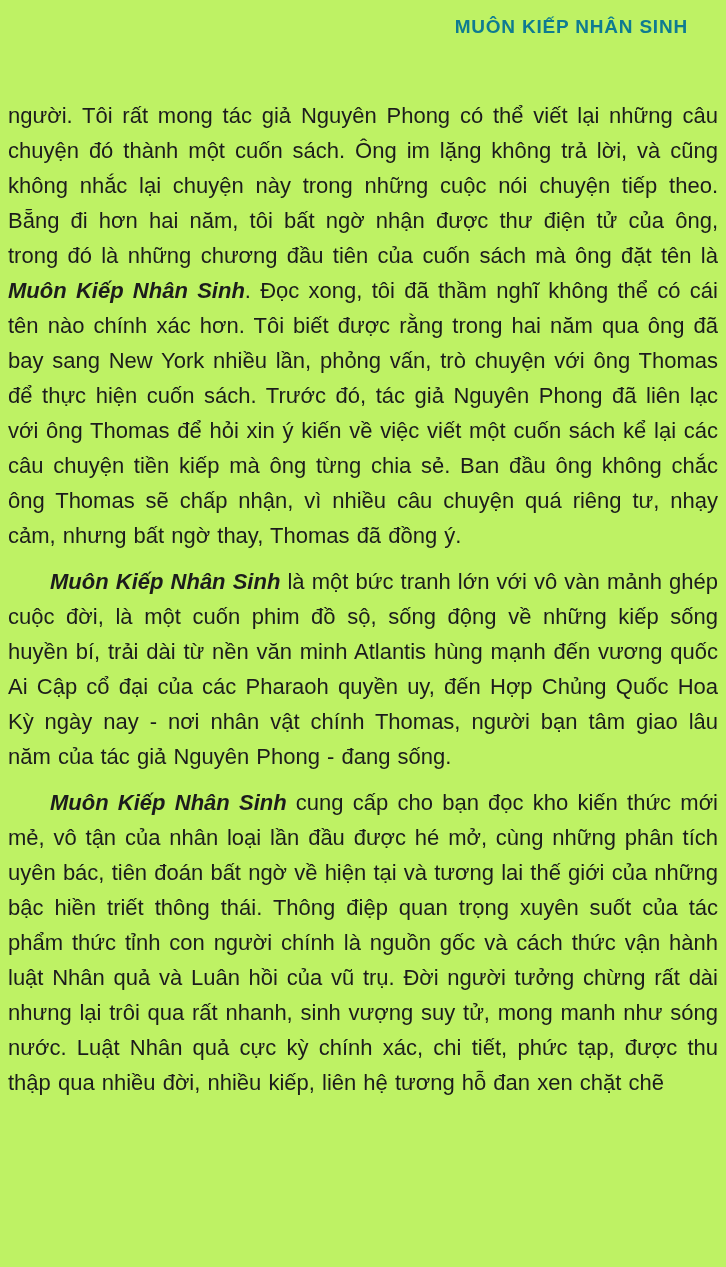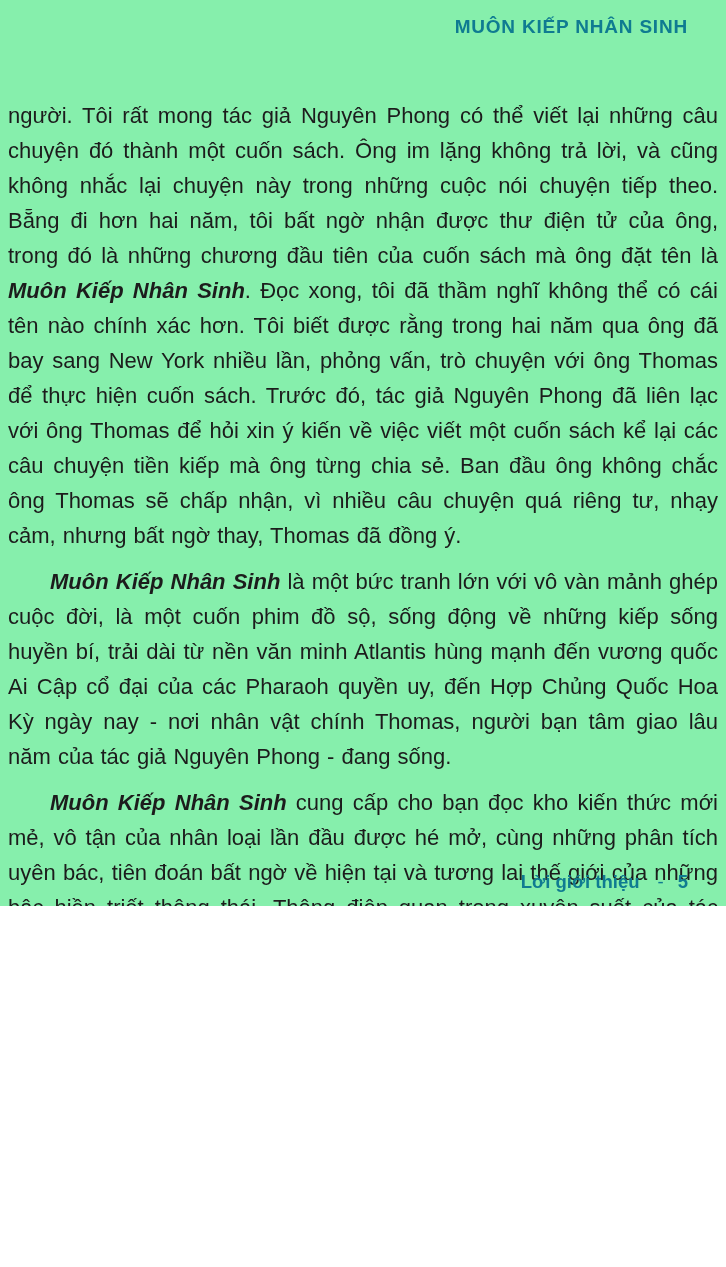--- a/index.html
+++ b/index.html
@@ -1,23 +1,23 @@
 <!DOCTYPE html>
 <html><head>
   <meta charset="utf-8">
   <style>
     * { box-sizing: border-box; }
     html, body { margin: 0; padding: 0; }
     body { background: #ffffff; }
 
     .page {
       width: 726px;
-      height: 906px;
+      height: 1267px;
       position: relative;
-      background: #86efac;
+      background: #bef264;
       overflow: hidden;
     }
 
     .header {
       position: absolute;
       top: 16px;
       left: 0;
       right: 38px;
       text-align: right;
       font-family: "Liberation Sans", sans-serif;
@@ -69,17 +69,14 @@
   <div class="content">
 
     <p class="para"><span>người. Tôi rất mong tác giả Nguyên Phong có thể viết lại những câu chuyện đó thành một cuốn sách. Ông im lặng không trả lời, và cũng không nhắc lại chuyện này trong những cuộc nói chuyện tiếp theo. Bẵng đi hơn hai năm, tôi bất ngờ nhận được thư điện tử của ông, trong đó là những chương đầu tiên của cuốn sách mà ông đặt tên là </span><span class="emph">Muôn Kiếp Nhân Sinh</span><span>. Đọc xong, tôi đã thầm nghĩ không thể có cái tên nào chính xác hơn. Tôi biết được rằng trong hai năm qua ông đã bay sang New York nhiều lần, phỏng vấn, trò chuyện với ông Thomas để thực hiện cuốn sách. Trước đó, tác giả Nguyên Phong đã liên lạc với ông Thomas để hỏi xin ý kiến về việc viết một cuốn sách kể lại các câu chuyện tiền kiếp mà ông từng chia sẻ. Ban đầu ông không chắc ông Thomas sẽ chấp nhận, vì nhiều câu chuyện quá riêng tư, nhạy cảm, nhưng bất ngờ thay, Thomas đã đồng ý.</span></p>
 
     <p class="para indent"><span class="emph">Muôn Kiếp Nhân Sinh</span><span> là một bức tranh lớn với vô vàn mảnh ghép cuộc đời, là một cuốn phim đồ sộ, sống động về những kiếp sống huyền bí, trải dài từ nền văn minh Atlantis hùng mạnh đến vương quốc Ai Cập cổ đại của các Pharaoh quyền uy, đến Hợp Chủng Quốc Hoa Kỳ ngày nay - nơi nhân vật chính Thomas, người bạn tâm giao lâu năm của tác giả Nguyên Phong - đang sống.</span></p>
 
     <p class="para indent"><span class="emph">Muôn Kiếp Nhân Sinh</span><span> cung cấp cho bạn đọc kho kiến thức mới mẻ, vô tận của nhân loại lần đầu được hé mở, cùng những phân tích uyên bác, tiên đoán bất ngờ về hiện tại và tương lai thế giới của những bậc hiền triết thông thái. Thông điệp quan trọng xuyên suốt của tác phẩm thức tỉnh con người chính là nguồn gốc và cách thức vận hành luật Nhân quả và Luân hồi của vũ trụ. Đời người tưởng chừng rất dài nhưng lại trôi qua rất nhanh, sinh vượng suy tử, mong manh như sóng nước. Luật Nhân quả cực kỳ chính xác, chi tiết, phức tạp, được thu thập qua nhiều đời, nhiều kiếp, liên hệ tương hỗ đan xen chặt chẽ</span></p>
 
   </div>
 
-  <div class="footer">
-    <span class="footer-section">Lời giới thiệu</span><span class="footer-sep">-</span><span class="footer-page">5</span>
-  </div>
 
 </div>
 
 </body></html>

